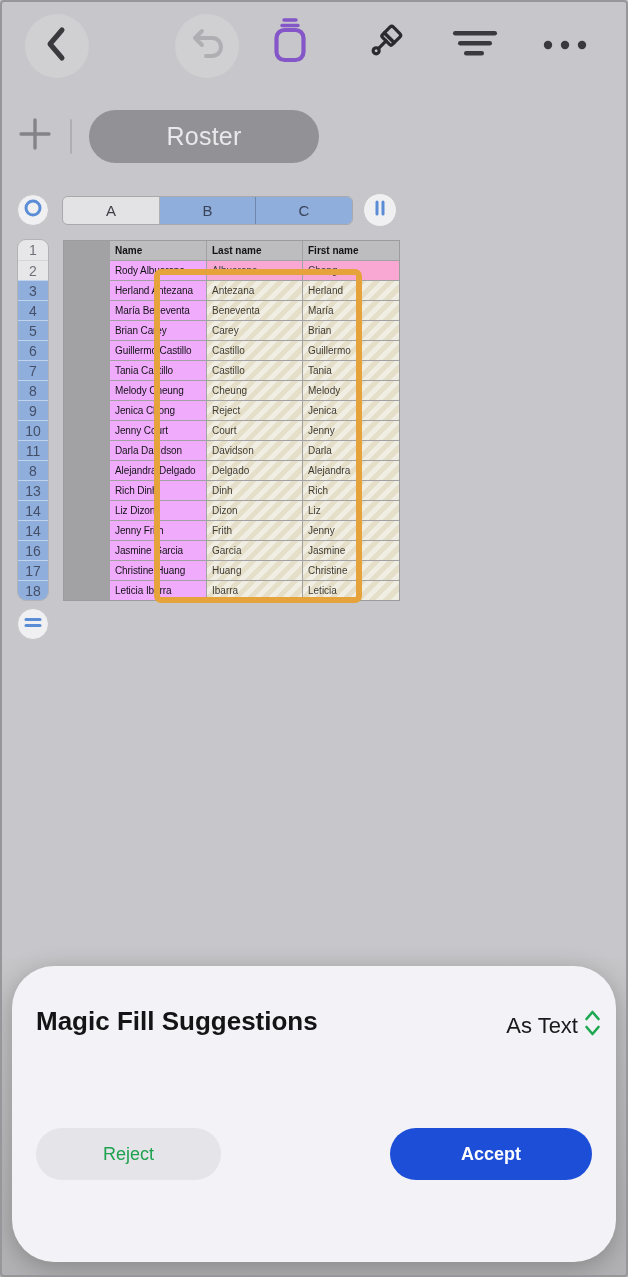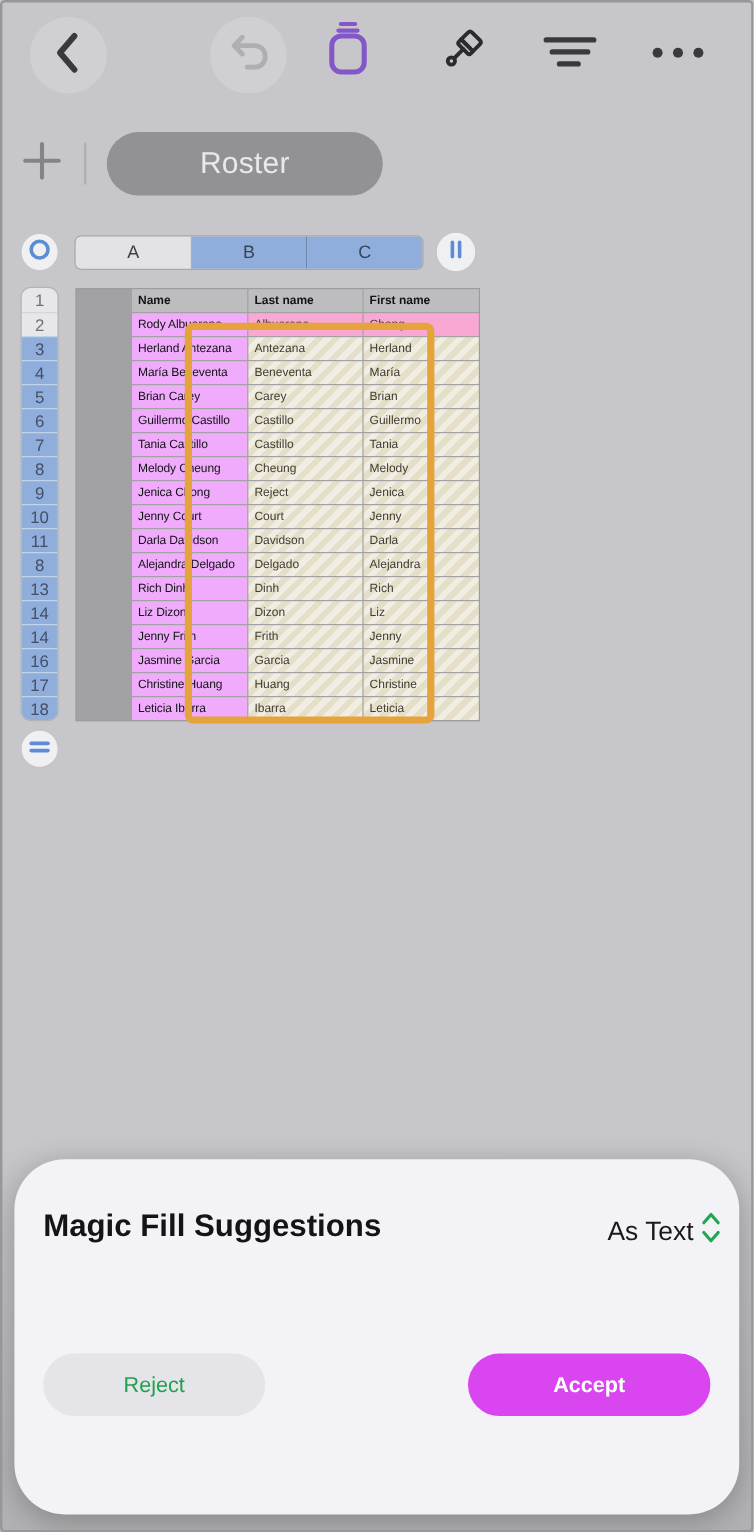--- a/index.html
+++ b/index.html
@@ -71,21 +71,21 @@
   .sheet{
     position:absolute;left:12px;top:966px;width:604px;height:296px;border-radius:42px;
     background:#F3F3F7;box-shadow:0 6px 26px rgba(0,0,0,0.25);z-index:10;
   }
   .sheet-title{position:absolute;left:24px;top:40px;font-size:26px;font-weight:bold;color:#141416;}
   .type-selector{position:absolute;right:14px;top:42px;display:flex;align-items:center;gap:5px;}
   .type-selector span{font-size:22px;color:#19191B;}
   .sheet-msg{position:absolute;left:24px;top:106px;font-size:24px;color:#202022;}
   .btn{position:absolute;top:162px;height:52px;border-radius:26px;display:flex;align-items:center;justify-content:center;font-size:18px;}
   .btn.reject{left:24px;width:185px;background:#E4E4E9;color:#1FA24E;}
-  .btn.accept{right:24px;width:202px;background:#d946ef;color:#FFFFFF;font-weight:bold;}
+  .btn.accept{right:24px;width:202px;background:#1d4ed8;color:#FFFFFF;font-weight:bold;}
 </style>
 </head>
 <body>
 
 <div class="halo" style="left:25px;top:14px;"></div>
 <div class="halo" style="left:175px;top:14px;"></div>
 
 <div class="tb-btn" style="left:35px;top:24px;">
   <span>
     <svg width="30" height="40" viewBox="0 0 30 40">

